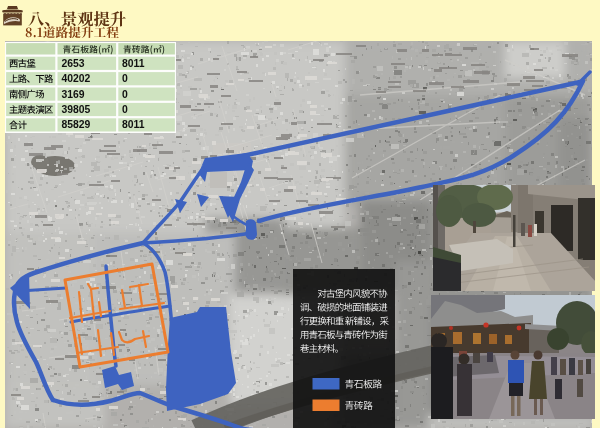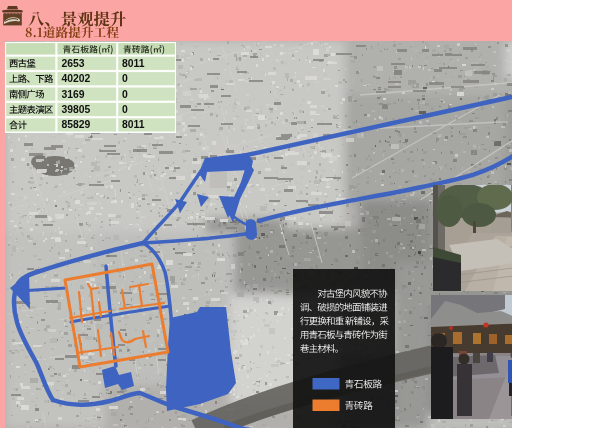--- a/index.html
+++ b/index.html
@@ -1,15 +1,15 @@
 <!DOCTYPE html>
 <html><head><meta charset="utf-8"><style>
 html,body{margin:0;padding:0;}
 body{width:600px;height:428px;overflow:hidden;font-family:"Liberation Sans",sans-serif;}
-#slide{position:relative;width:512px;height:428px;background:#fca5a5;overflow:hidden;}
+#slide{position:relative;width:600px;height:428px;background:#fef9c3;overflow:hidden;}
 .abs{position:absolute;}
 </style></head><body>
 <div id="slide">
 
 <svg class="abs" style="left:0;top:0" width="600" height="428" viewBox="0 0 600 428">
 <clipPath id="mc">
         <rect x="5" y="41" width="587" height="387"></rect>
       </clipPath>
 <g clip-path="url(#mc)">
 <rect x="5" y="41" width="587" height="387" fill="#b2b0ad"></rect>

